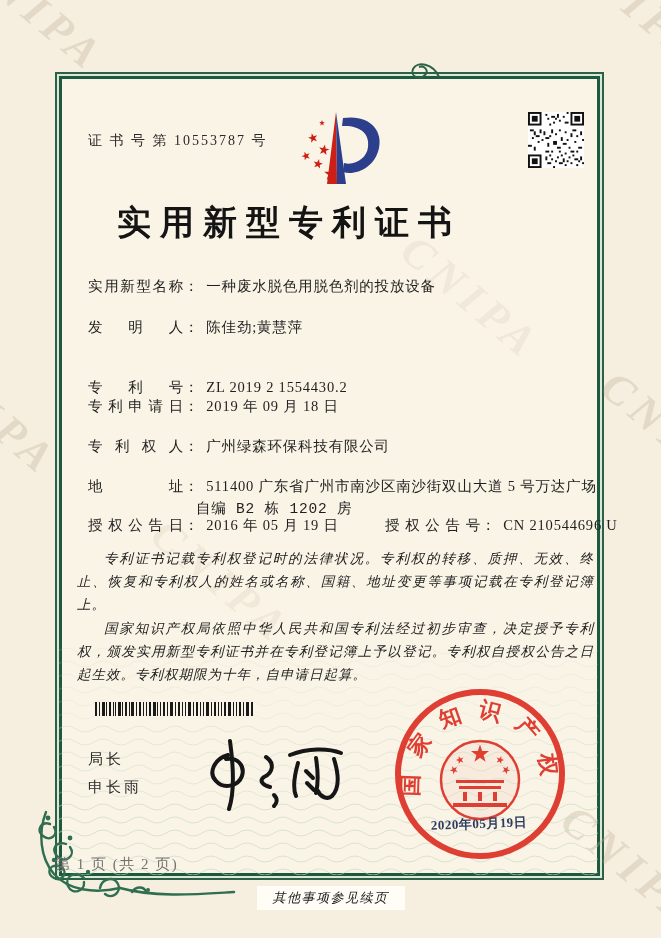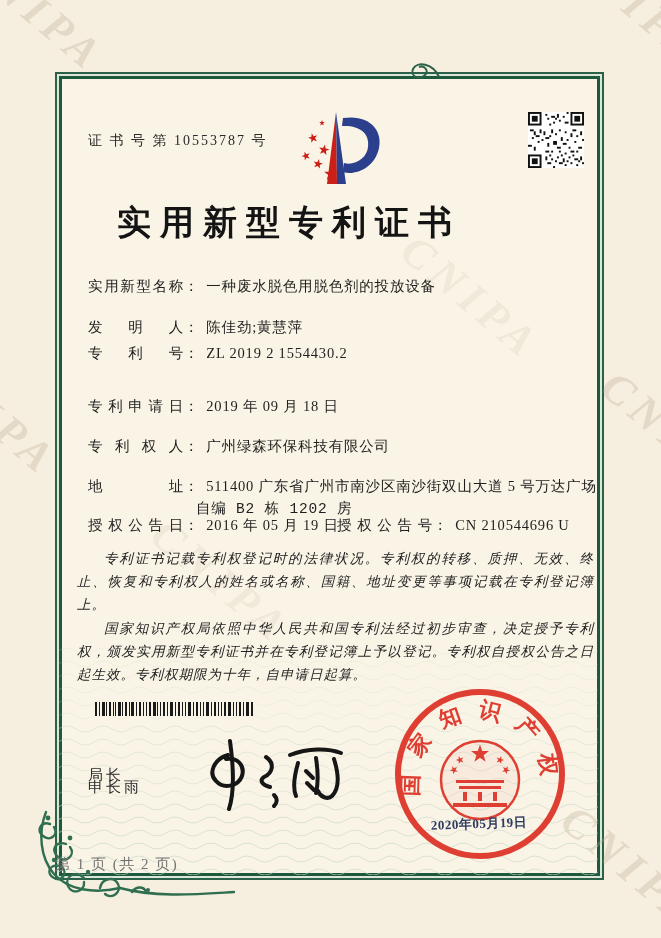--- a/index.html
+++ b/index.html
@@ -35,21 +35,21 @@
   .fcolon{ margin-right:7px; }
   .addr2{ position:absolute; left:196px; top:499px; font-size:14.5px; letter-spacing:0.8px; color:#1f1f1f;font-family:Liberation Mono, monospace;}
   .legal{
     position:absolute; left:77px; top:547px; width:517px;
     font-size:13.5px; line-height:23.2px; letter-spacing:1px;
     font-style:italic; text-align:justify; color:#222;
   }
   .legal p{ margin:0; text-indent:2em; }
   .waves{ position:absolute; left:58px; top:645px; pointer-events:none;}
   .barcode{ position:absolute; left:95px; top:702px; }
-  .sig-role{ position:absolute; left:88px; top:750px; font-family:"Liberation Sans",sans-serif; font-size:15px; letter-spacing:3px; color:#2b2b2b;margin-top:16px;}
+  .sig-role{ position:absolute; left:88px; top:750px; font-family:"Liberation Sans",sans-serif; font-size:15px; letter-spacing:3px; color:#2b2b2b;}
   .sig-name{ position:absolute; left:88px; top:778px; font-family:"Liberation Sans",sans-serif; font-size:15px; letter-spacing:3px; color:#2b2b2b;}
   .signature{ position:absolute; left:190px; top:733px; }
   .seal{ position:absolute; left:392px; top:688px; }
   .seal-date{
     position:absolute; left:399px; top:815px; width:160px; text-align:center;
     font-size:13px; font-weight:bold; letter-spacing:0.5px; color:#2e3b5e;
     transform:rotate(-2deg);
   }
   .pageinfo{ position:absolute; left:55px; top:855px; width:549px; text-align:left; font-size:15px; letter-spacing:1.5px; color:#737373;}
   .note{
@@ -204,37 +204,37 @@
   </svg>
 
   <div class="title">实用新型专利证书</div>
 
   <div class="frow" style="top:277px;">
     <span class="flabel">实用新型名称</span><span class="fcolon">：</span><span class="fvalue">一种废水脱色用脱色剂的投放设备</span>
   </div>
   <div class="frow" style="top:318px;">
     <span class="flabel">发明人</span><span class="fcolon">：</span><span class="fvalue">陈佳劲;黄慧萍</span>
   </div>
-  <div class="frow" style="top:344px;">
+  <div class="frow" style="top:378px;">
     <span class="flabel">专利号</span><span class="fcolon">：</span><span class="fvalue">ZL 2019 2 1554430.2</span>
   </div>
   <div class="frow" style="top:397px;">
     <span class="flabel">专利申请日</span><span class="fcolon">：</span><span class="fvalue">2019 年 09 月 18 日</span>
   </div>
   <div class="frow" style="top:437px;">
     <span class="flabel">专利权人</span><span class="fcolon">：</span><span class="fvalue">广州绿森环保科技有限公司</span>
   </div>
   <div class="frow" style="top:477px;">
     <span class="flabel">地址</span><span class="fcolon">：</span><span class="fvalue">511400 广东省广州市南沙区南沙街双山大道 5 号万达广场</span>
   </div>
   <div class="addr2">自编 B2 栋 1202 房</div>
   <div class="frow" style="top:516px;">
     <span class="flabel">授权公告日</span><span class="fcolon">：</span><span class="fvalue">2016 年 05 月 19 日</span>
   </div>
-  <div class="frow" style="left:337px; top:516px;">
+  <div class="frow" style="left:337px; top:516px;padding-left:48px;">
     <span class="flabel">授权公告号</span><span class="fcolon">：</span><span class="fvalue">CN 210544696 U</span>
   </div>
 
   <div class="legal">
     <p>专利证书记载专利权登记时的法律状况。专利权的转移、质押、无效、终止、恢复和专利权人的姓名或名称、国籍、地址变更等事项记载在专利登记簿上。</p>
     <p>国家知识产权局依照中华人民共和国专利法经过初步审查，决定授予专利权，颁发实用新型专利证书并在专利登记簿上予以登记。专利权自授权公告之日起生效。专利权期限为十年，自申请日起算。</p>
   </div>
 
   <svg class="barcode" width="160" height="14" viewBox="0 0 160 14">
     <g fill="#1a1a1a">
@@ -349,14 +349,15 @@
     <g fill="#2f6e4f">
       <circle cx="12" cy="8" r="2.4"></circle>
         <circle cx="34" cy="28" r="2.4"></circle>
         <circle cx="18" cy="50" r="2.2"></circle>
         <circle cx="52" cy="62" r="2.2"></circle>
         <circle cx="112" cy="80" r="2"></circle>
     </g>
   </svg>
 
   <div class="pageinfo">第 1 页 (共 2 页)</div>
+  <div class="note">其他事项参见续页</div>
 
 </div>
 
 </body></html>

